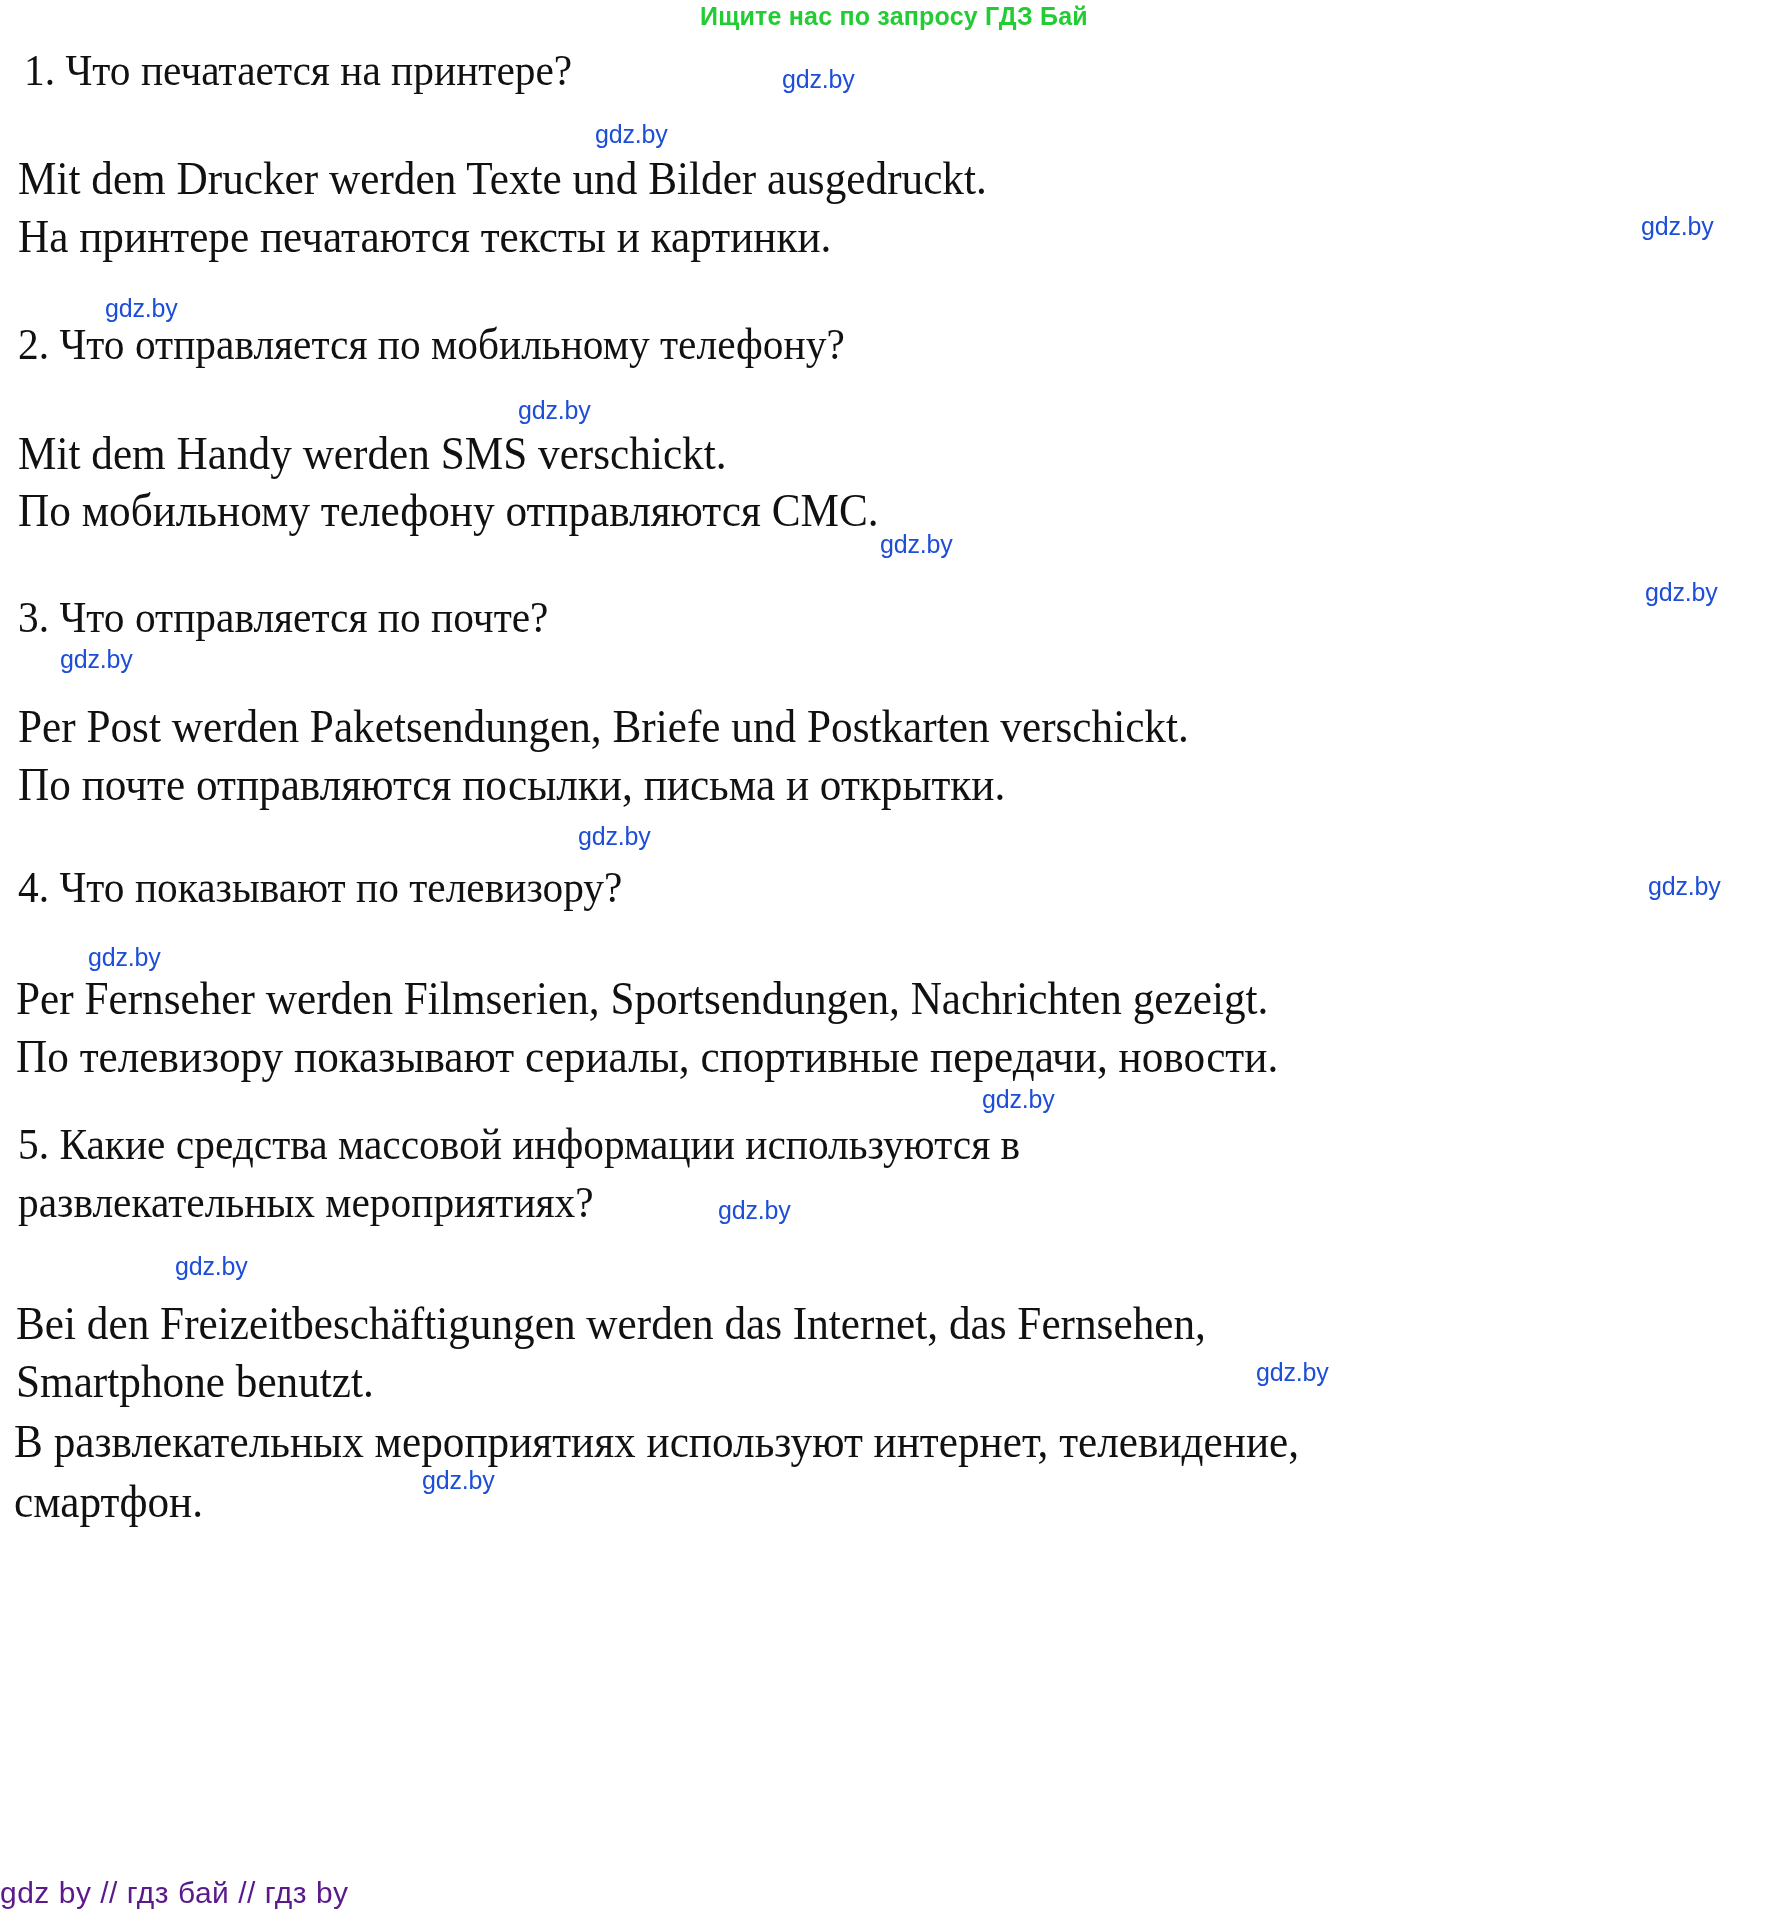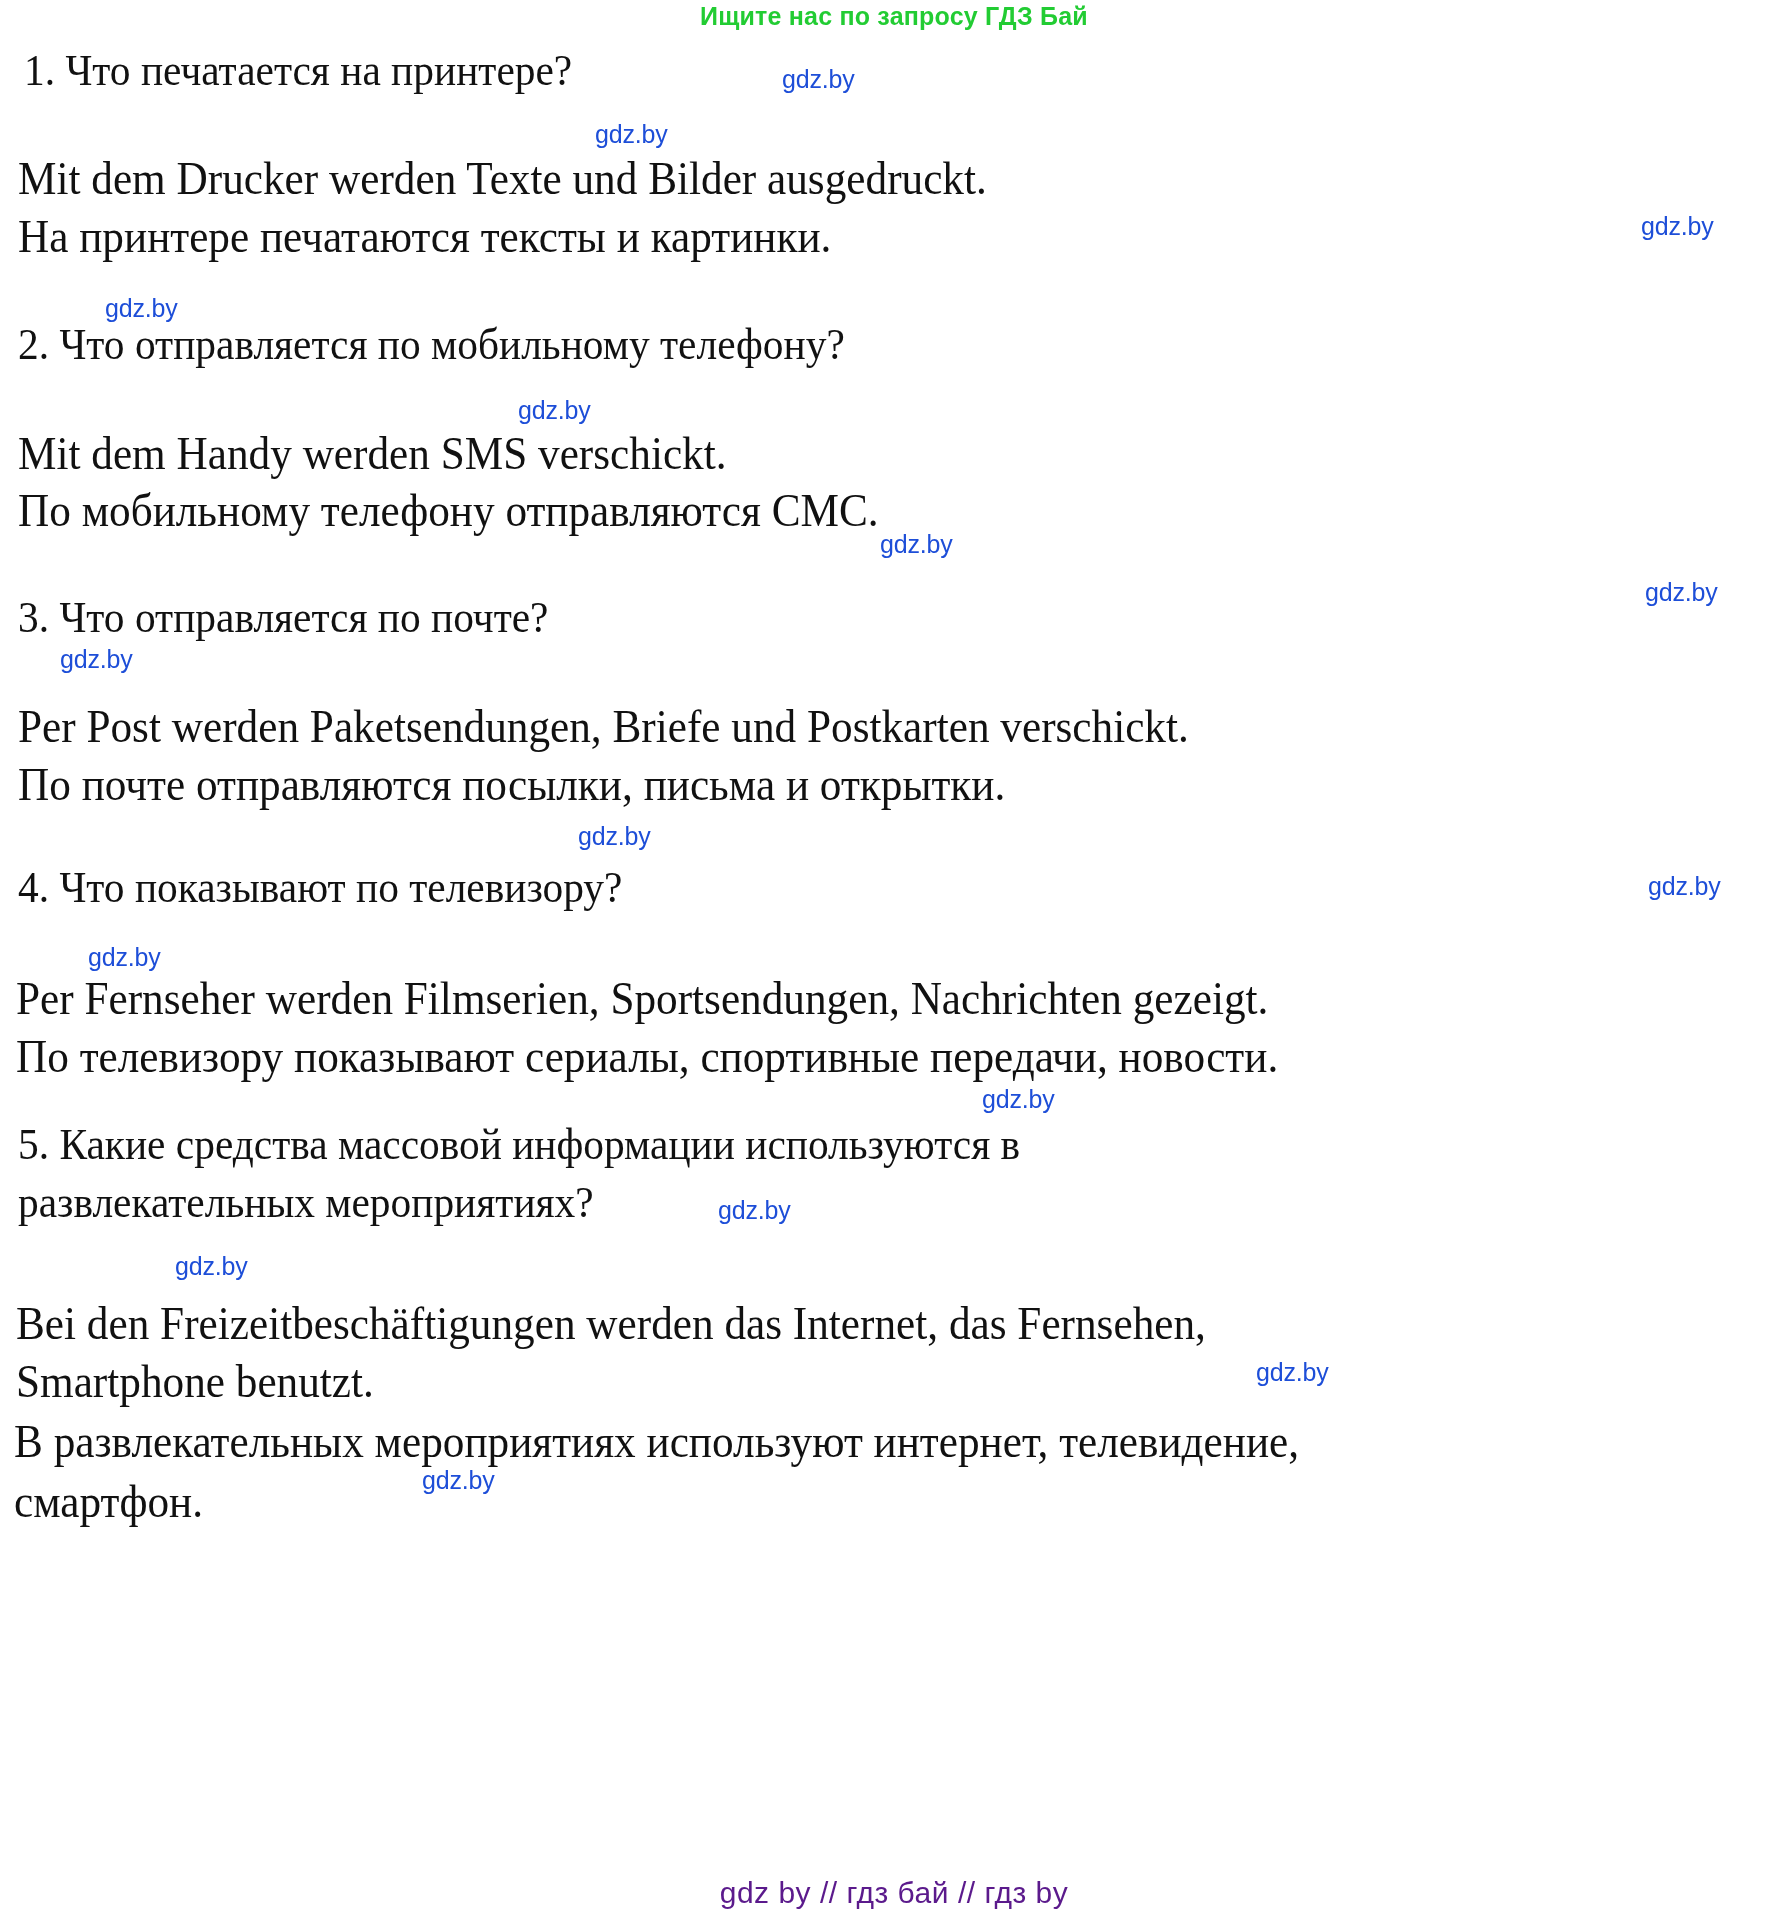--- a/index.html
+++ b/index.html
@@ -35,21 +35,21 @@
     letter-spacing: 0.2px;
     white-space: nowrap;
   }
 
   
   .promo-footer {
     position: absolute;
     bottom: 6px;
     left: 0;
     width: 1788px;
-    text-align: center;
+    text-align: left;
     font-family: "Liberation Sans", "DejaVu Sans", sans-serif;
     font-size: 30px;
     font-weight: 400;
     color: #5b1a8c;
     letter-spacing: 0.5px;
     white-space: nowrap;
   }
 
   
   .text-line {

